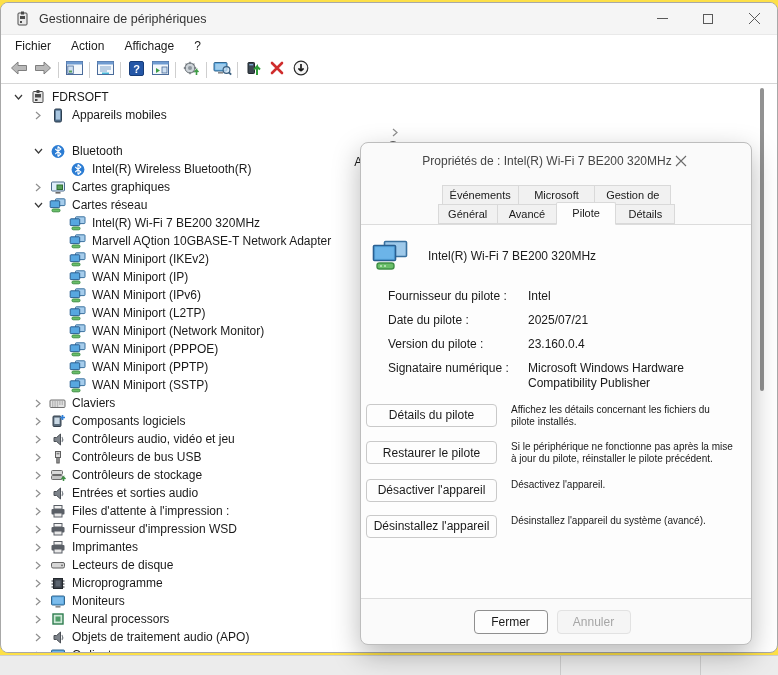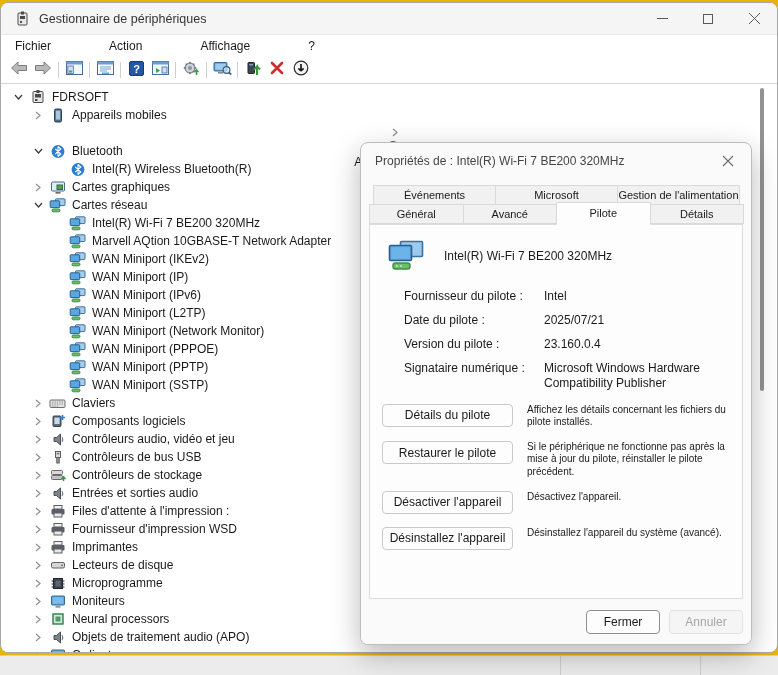--- a/index.html
+++ b/index.html
@@ -1,58 +1,58 @@
 <!DOCTYPE html>
 <html><head>
 <meta charset="utf-8">
 <style>
   * { margin:0; padding:0; box-sizing:border-box; }
   html,body { width:778px; height:675px; }
   body { font-family:"Liberation Sans", sans-serif; background:#e8e8e8; overflow:hidden; }
-  .screen { position:relative; width:778px; height:675px; background:#eab308; }
+  .screen { position:relative; width:778px; height:675px; background:#fde047; }
 
   
   .behind-strip { position:absolute; left:0; top:655px; width:778px; height:20px; background:#ececec; border-top:1px solid #cfcfcf; }
   .behind-strip .vline { position:absolute; top:0; width:1px; height:20px; background:#cfcfcf; }
 
   
   .window { position:absolute; left:0; top:2px; width:778px; height:651px; background:#ffffff;
             border:1px solid #a8a8a8; border-radius:8px; overflow:hidden; }
   .titlebar { position:absolute; left:0; top:0; width:100%; height:32px; background:#f5f5f5;
               display:flex; align-items:center; border-bottom:1px solid #e9e9e9; }
   .titlebar .app-icon { margin-left:14px; width:16px; height:16px; flex:none; }
   .titlebar .title-text { margin-left:8px; font-size:12.5px; color:#333; }
   .win-controls { margin-left:auto; display:flex; height:100%; }
   .win-btn { width:46px; height:100%; display:flex; align-items:center; justify-content:center;
              color:#5a5a5a; font-size:13px; }
   .win-btn svg { display:block; }
 
   .menubar { position:absolute; left:0; top:32px; width:100%; height:22px; background:#fff;
-             display:flex; align-items:center; padding-left:4px;gap:38px; }
+             display:flex; align-items:center; padding-left:4px; }
   .menu-item { padding:0 10px; font-size:12px; color:#1a1a1a; line-height:22px; }
 
   .toolbar { position:absolute; left:0; top:54px; width:100%; height:27px; background:#fff;
              border-bottom:1px solid #d6d6d6; display:flex; align-items:center; padding-left:6px; }
   .tb-btn { width:24px; height:22px; display:flex; align-items:center; justify-content:center; }
   .tb-sep { width:1px; height:16px; background:#cfcfcf; margin:0 3px; }
 
   
   .tree { position:absolute; left:1px; top:81px; width:760px; height:570px; overflow:hidden; padding-top:4px; background:#fff; }
   .tree-row { height:18px; display:flex; align-items:center; font-size:12px; color:#1a1a1a; white-space:nowrap; }
   .tree-chev { width:16px; height:16px; flex:none; display:flex; align-items:center; justify-content:center; margin-right:3px; }
   .tree-ico { width:17px; height:15px; flex:none; margin-right:6px; display:flex; align-items:center; justify-content:center; }
   .tree-ico svg { display:block; }
 
   .v-scrollbar { position:absolute; right:13px; top:83px; width:4px; height:566px; }
   .v-thumb { position:absolute; top:2px; left:0; width:4px; height:303px; background:#929292; border-radius:2px; }
 
   
   .dialog { position:absolute; left:360px; top:142px; width:392px; height:503px; background:#fafafa;
             border:1px solid #bdbdbd; border-radius:8px; box-shadow:0 10px 28px rgba(0,0,0,.28);
-            display:flex; flex-direction:column; overflow:hidden; }
+            display:flex; flex-direction:column; overflow:hidden;align-items:center; }
   .dlg-titlebar { height:36px; flex:none; display:flex; align-items:center; padding:0 14px; }
   .dlg-title { font-size:12px; color:#454545; }
   .dlg-close { margin-left:auto; width:18px; height:18px; display:flex; align-items:center; justify-content:center; color:#6a6a6a; font-size:14px; }
 
   .tabs { flex:none; padding:6px 8px 0 8px; position:relative; }
   .tab-row { display:flex; }
   .tab-row1 { margin:0 4px; }
   .tab { flex:1; text-align:center; font-size:11px; color:#1a1a1a; background:#f1f1f1;
          border:1px solid #d9d9d9; height:19px; line-height:18px; margin-right:-1px; position:relative; }
   .tab-row2 .tab { height:20px; line-height:19px; }

